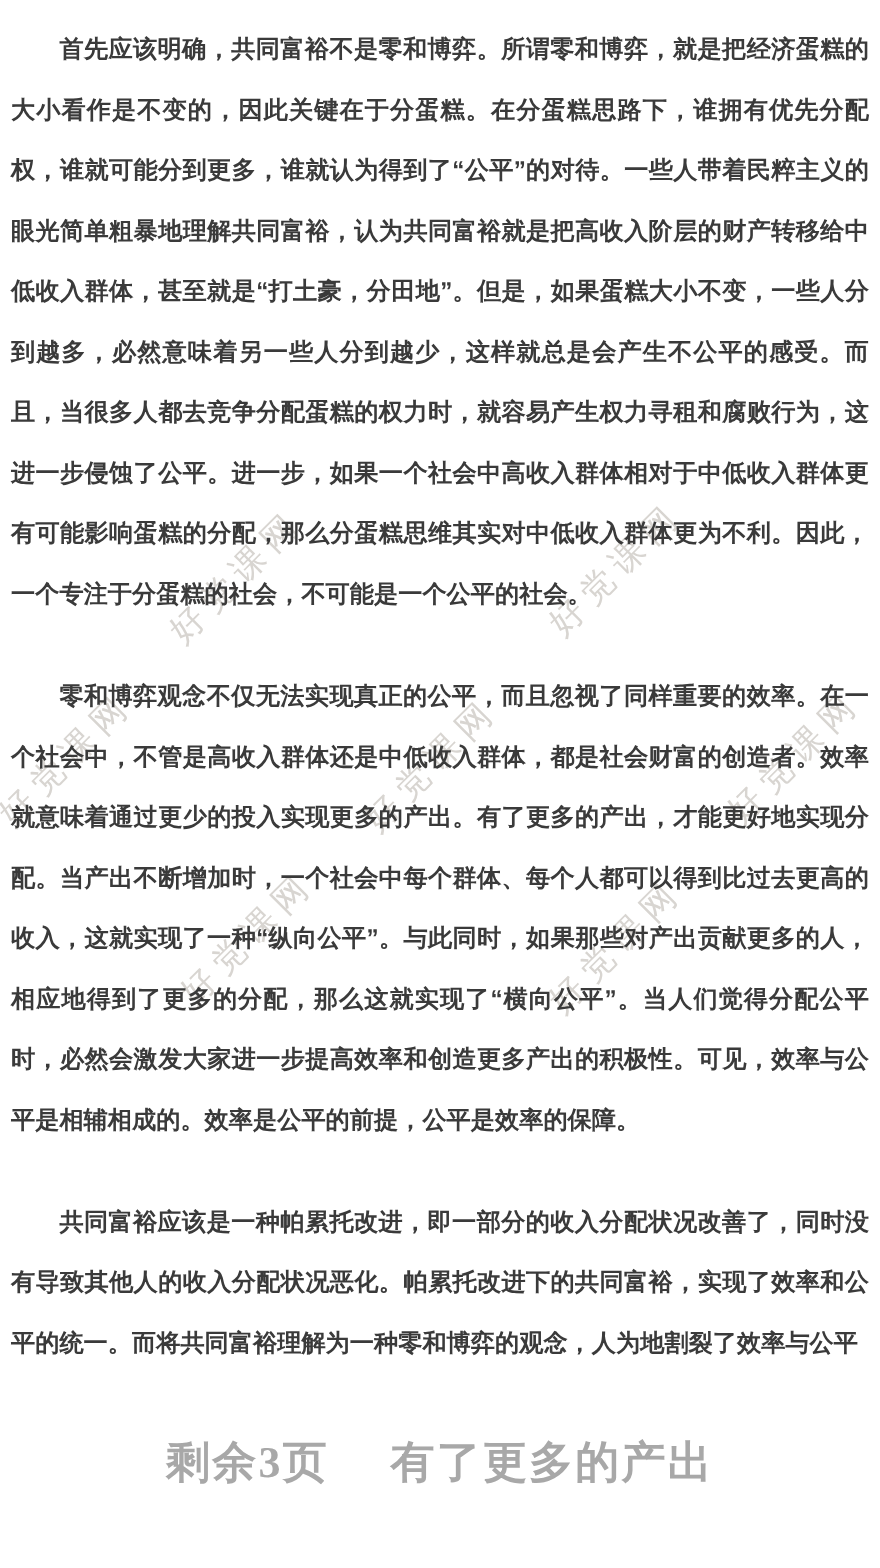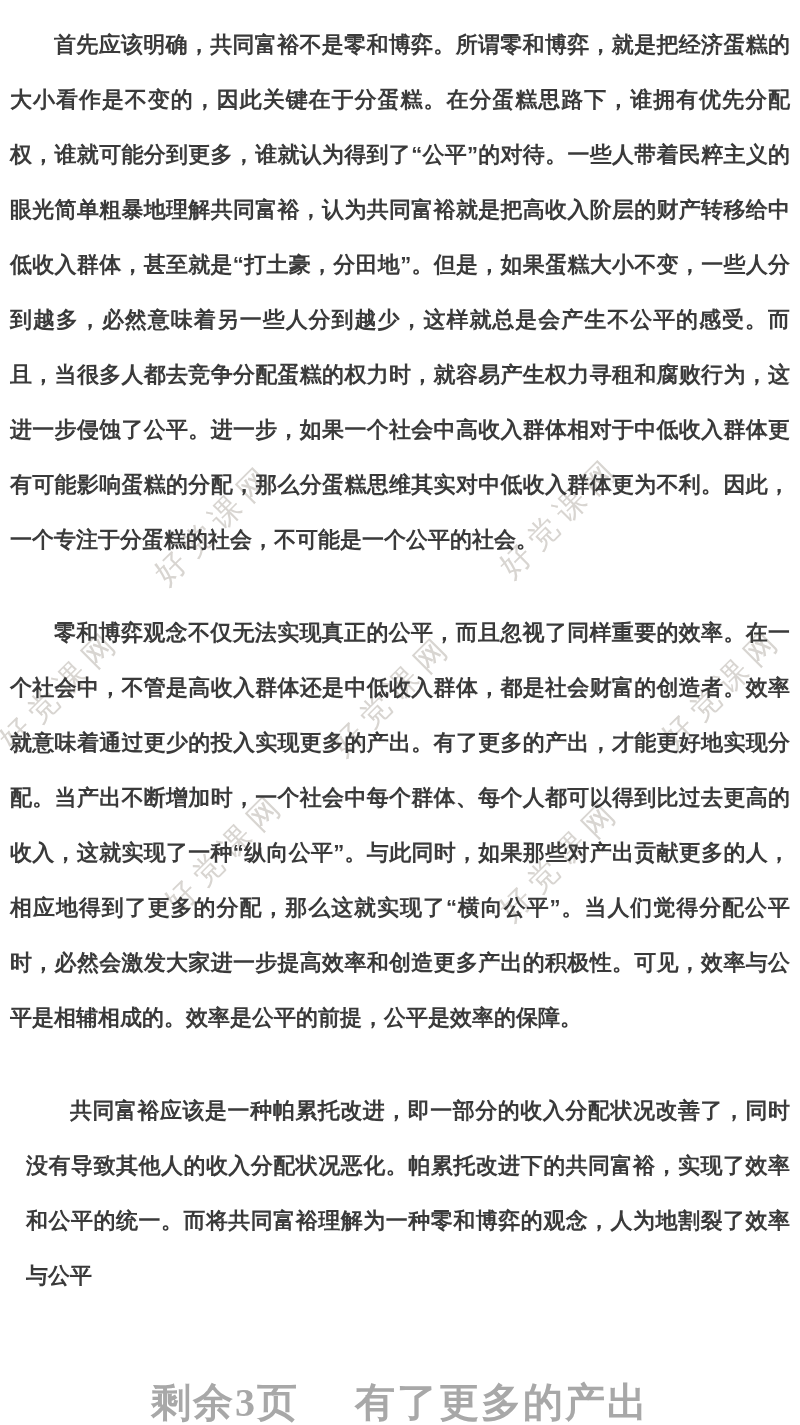--- a/index.html
+++ b/index.html
@@ -53,26 +53,26 @@
   .content p{
     margin:0 0 38px 0;
     font-size:22px;
     line-height:55px;
     text-indent:44px;
     text-align:justify;
     text-justify:inter-ideograph;
     word-break:break-all;
     font-weight:bold;
   }
-  .content p:last-child{margin-bottom:0;margin-left:16px;}
+  .content p:last-child{margin-bottom:0;}
   
   .preview-footer{
     position:relative;
     z-index:2;
-    margin-top:72px;
+    margin-top:54px;
     display:flex;
     justify-content:center;
     align-items:center;
     gap:56px;
     font-family:"Liberation Serif",serif;
     font-weight:bold;
     font-size:40px;
     letter-spacing:2px;
     color:var(--footer-color);
     cursor:pointer;

